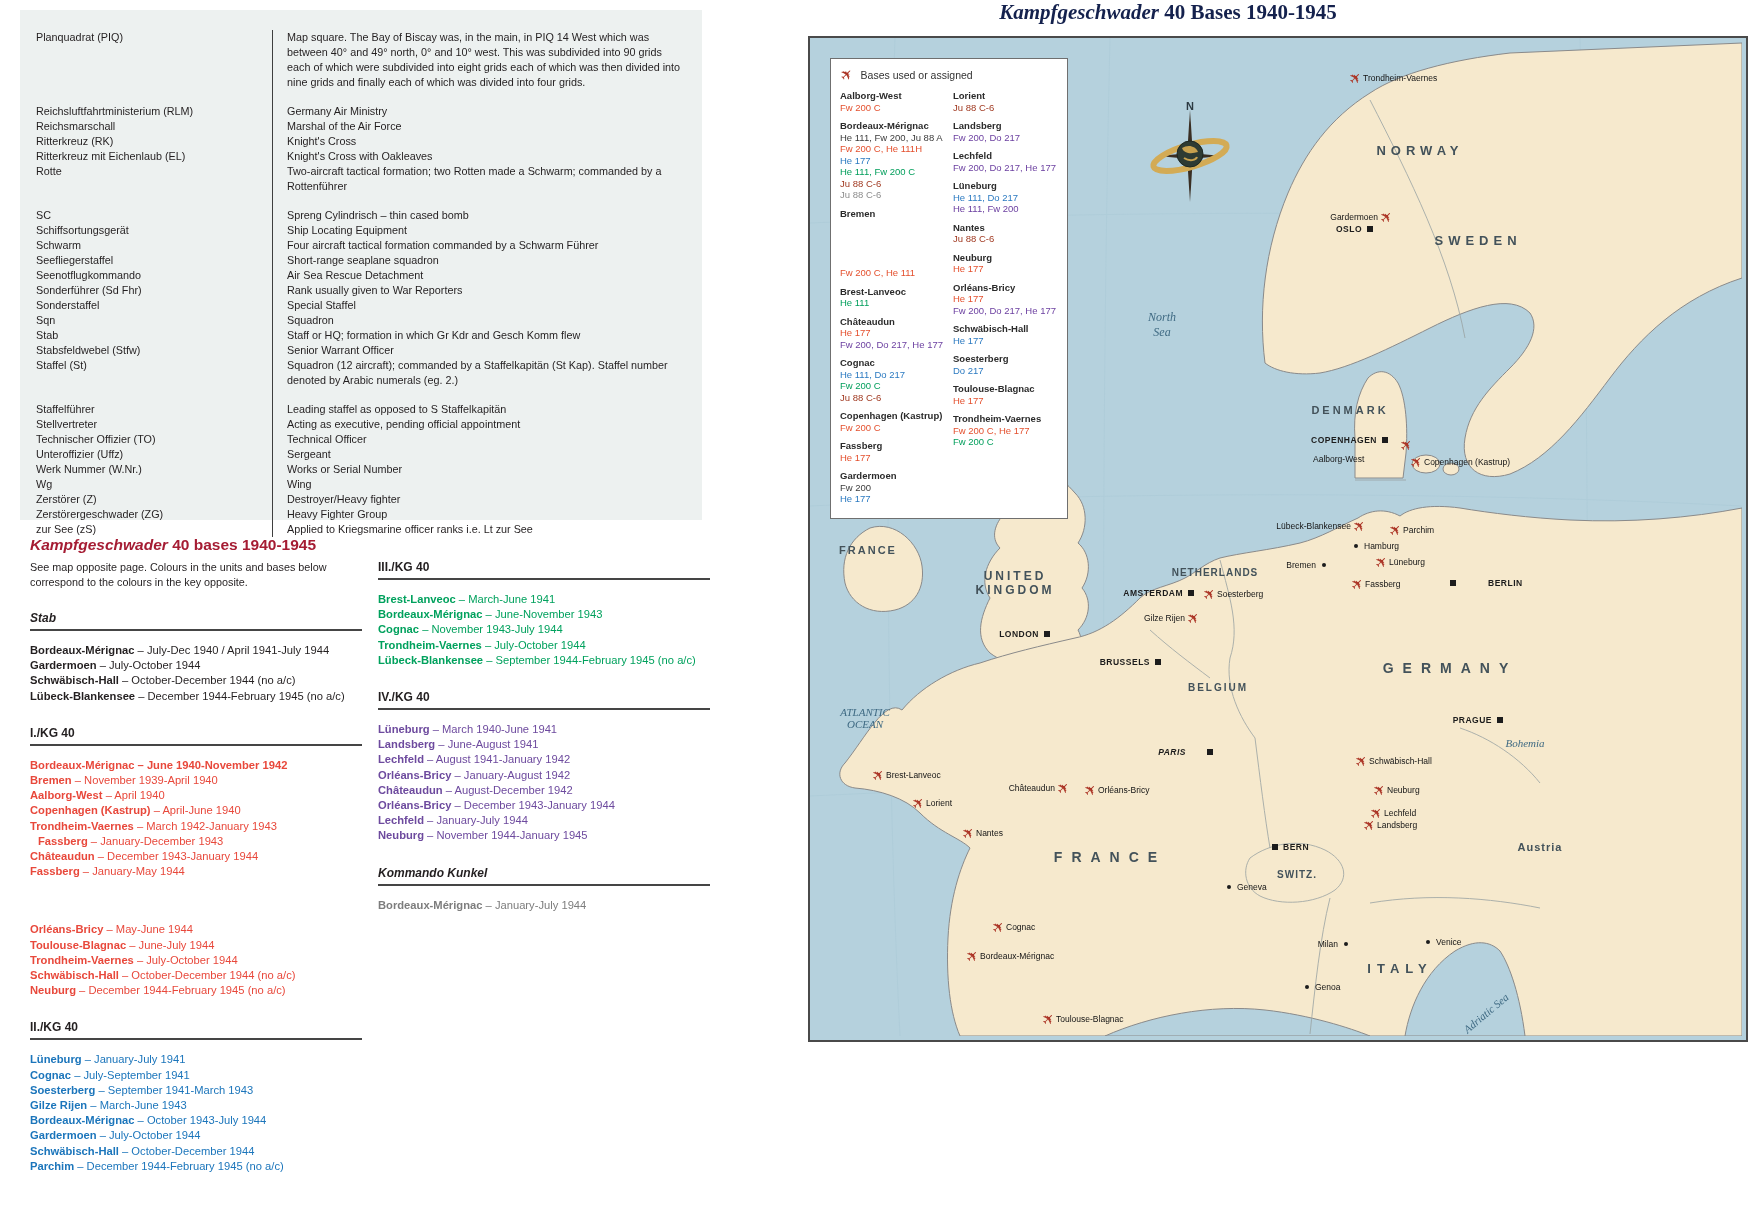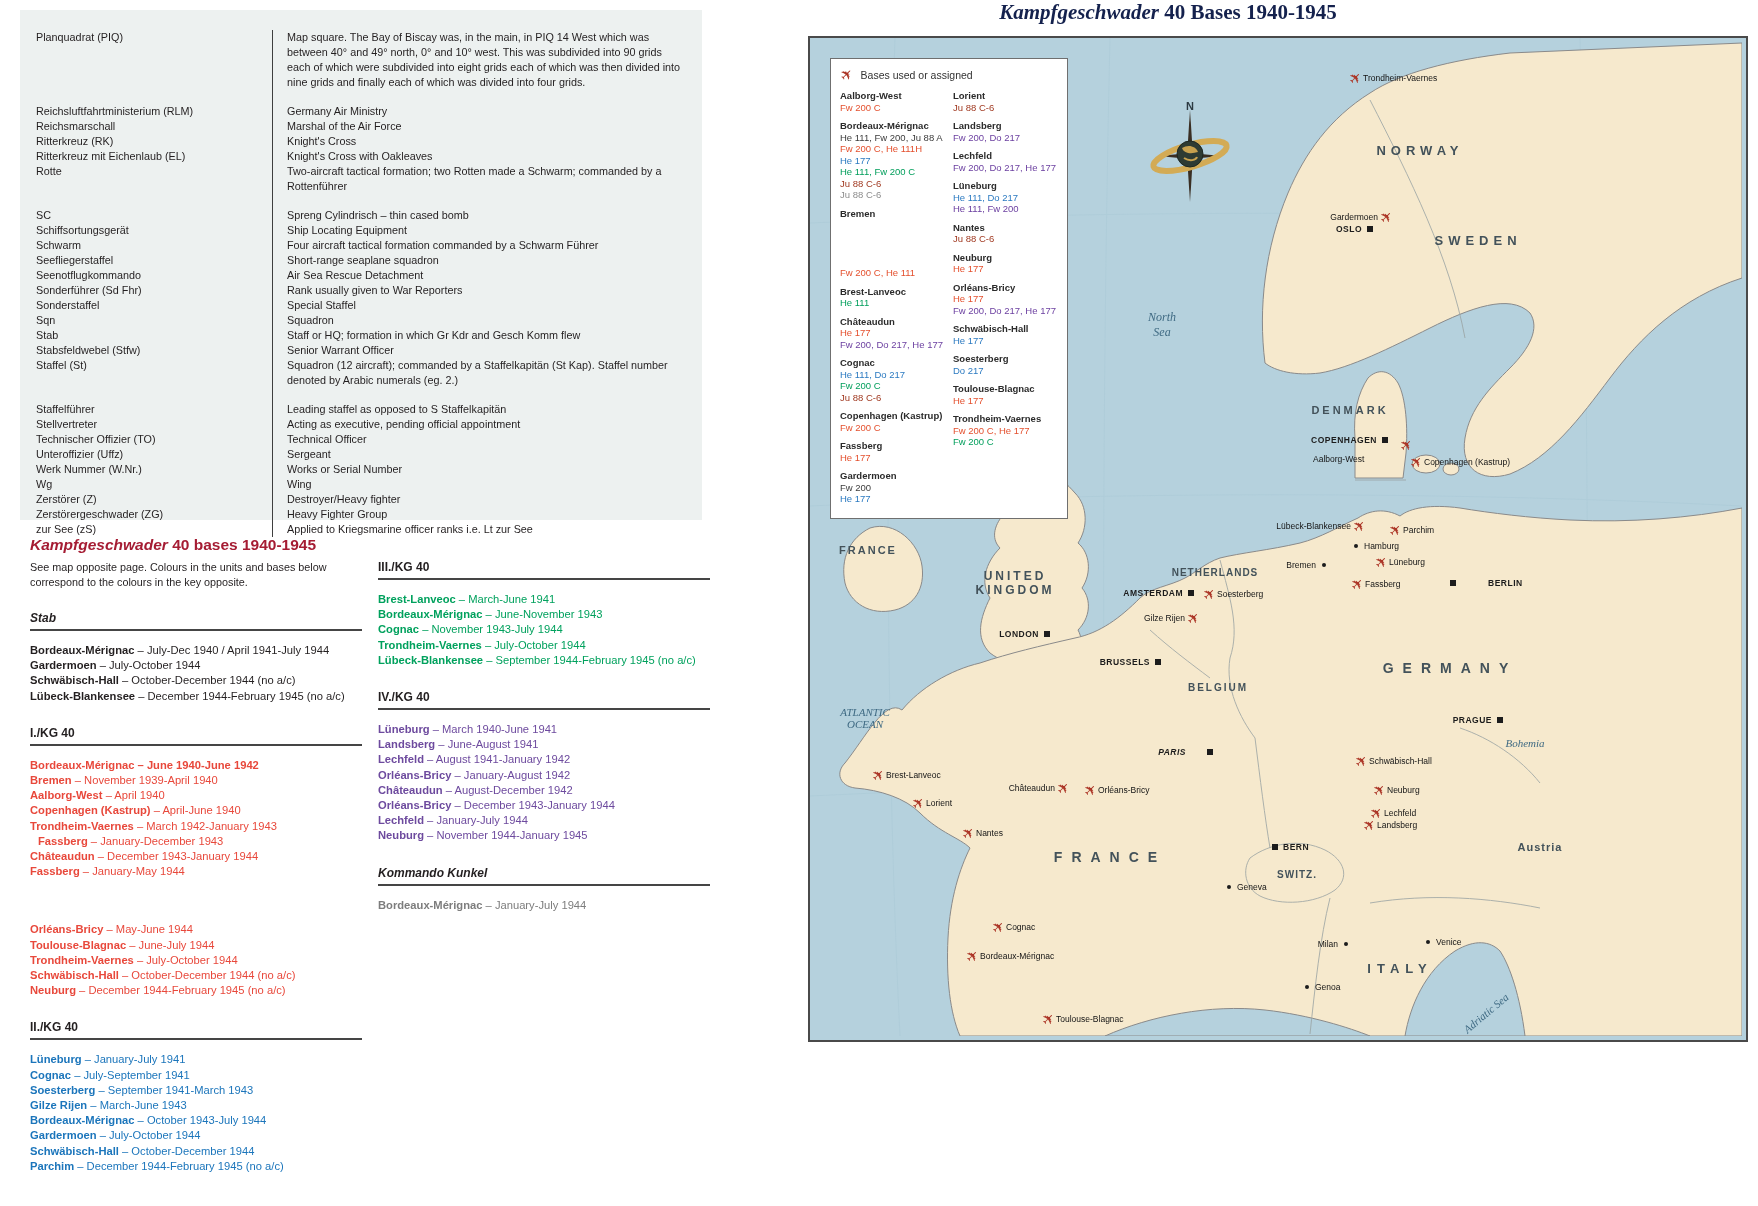--- a/index.html
+++ b/index.html
@@ -135,21 +135,21 @@
         <div class="entries">
           <p style="color: rgb(35, 31, 32);"><b>Bordeaux-Mérignac</b><span> – July-Dec 1940 / April 1941-July 1944</span></p>
           <p style="color: rgb(35, 31, 32);"><b>Gardermoen</b><span> – July-October 1944</span></p>
           <p style="color: rgb(35, 31, 32);"><b>Schwäbisch-Hall</b><span> – October-December 1944 (no a/c)</span></p>
           <p style="color: rgb(35, 31, 32);"><b>Lübeck-Blankensee</b><span> – December 1944-February 1945 (no a/c)</span></p>
         </div>
       </div>
       <div class="unit">
         <h3>I./KG 40</h3>
         <div class="entries">
-          <p style="color: rgb(232, 72, 59);"><b>Bordeaux-Mérignac</b><span style="font-weight: bold;"> – June 1940-June 1942</span></p>
+          <p style="color: rgb(232, 72, 59);"><b>Bordeaux-Mérignac</b><span style="font-weight: bold;"> – June 1940-November 1942</span></p>
           <p style="color: rgb(232, 72, 59);"><b>Bremen</b><span> – November 1939-April 1940</span></p>
           <p style="color: rgb(232, 72, 59);"><b>Aalborg-West</b><span> – April 1940</span></p>
           <p style="color: rgb(232, 72, 59);"><b>Copenhagen (Kastrup)</b><span> – April-June 1940</span></p>
           <p style="color: rgb(232, 72, 59);"><b>Trondheim-Vaernes</b><span> – March 1942-January 1943</span></p>
           <p style="color: rgb(232, 72, 59); margin-left: 8px;"><b>Fassberg</b><span> – January-December 1943</span></p>
           <p style="color: rgb(232, 72, 59);"><b>Châteaudun</b><span> – December 1943-January 1944</span></p>
           <p style="color: rgb(232, 72, 59);"><b>Fassberg</b><span> – January-May 1944</span></p>
           <p style="color: rgb(232, 72, 59); margin-top: 43px;"><b>Orléans-Bricy</b><span> – May-June 1944</span></p>
           <p style="color: rgb(232, 72, 59);"><b>Toulouse-Blagnac</b><span> – June-July 1944</span></p>
           <p style="color: rgb(232, 72, 59);"><b>Trondheim-Vaernes</b><span> – July-October 1944</span></p>

